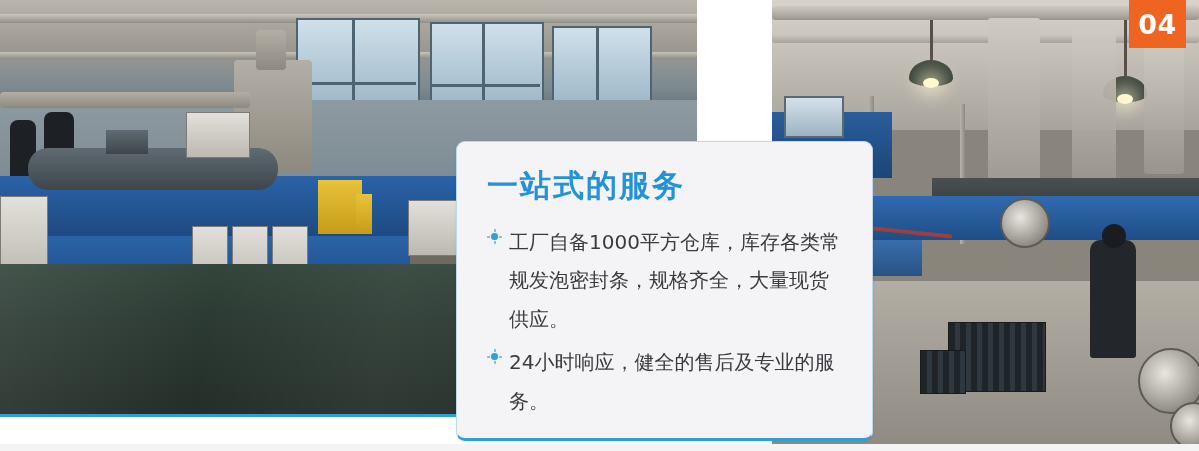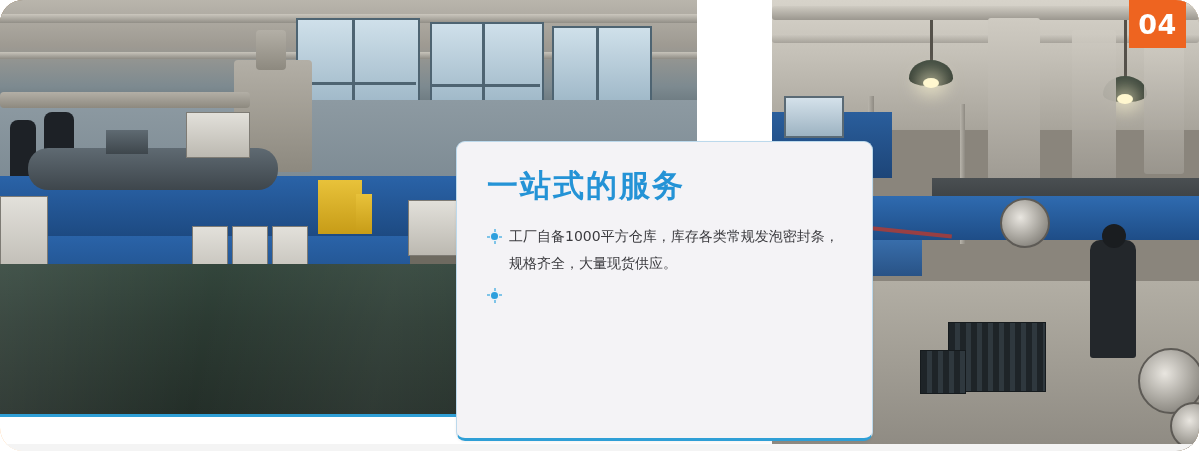--- a/index.html
+++ b/index.html
@@ -3,21 +3,21 @@
 <meta charset="utf-8">
 <style>
   html,body{margin:0;padding:0;}
   body{
     width:1199px;height:451px;
     background:#ffffff;
     font-family:"DejaVu Sans","Liberation Sans",sans-serif;
     overflow:hidden;
     position:relative;
   }
-  .stage{position:relative;width:1199px;height:451px;overflow:hidden;background:#fdba74;border-radius:23px;}
+  .stage{position:relative;width:1199px;height:451px;overflow:hidden;background:#fdba74;}
 
   
   .photo-left{
     position:absolute;left:0;top:0;width:697px;height:414px;
     overflow:hidden;
     border-right:2px solid #2f9fd6;
     background:#6e6a60;
   }
   .pl-ceiling{
     position:absolute;left:0;top:0;width:100%;height:120px;
@@ -187,21 +187,21 @@
   }
   .b-icon i{
     position:absolute;background:#7fc4e8;
   }
   .b-icon .t{left:6.5px;top:0;width:2px;height:3px;}
   .b-icon .b{left:6.5px;bottom:0;width:2px;height:3px;}
   .b-icon .l{left:0;top:6.5px;width:3px;height:2px;}
   .b-icon .r{right:0;top:6.5px;width:3px;height:2px;}
   .b-text{
     color:#3b3b3f;
-    font-size:14px;
+    font-size:20px;
     line-height:1.92;
     font-family:"DejaVu Sans","Liberation Sans",sans-serif;
   }
 </style>
 </head>
 <body>
 
 <div class="stage">
 
   <div class="photo-left">
@@ -317,20 +317,21 @@
 
       <li class="bullet">
         <span class="b-icon">
           <span class="ring"></span>
             <i class="t"></i>
             <i class="b"></i>
             <i class="l"></i>
             <i class="r"></i>
             <span class="dot"></span>
         </span>
+        <span class="b-text">24小时响应，健全的售后及专业的服务。</span>
       </li>
 
     </ul>
   </div>
 
   <div class="bottom-strip"></div>
 
 </div>
 
 </body></html>

